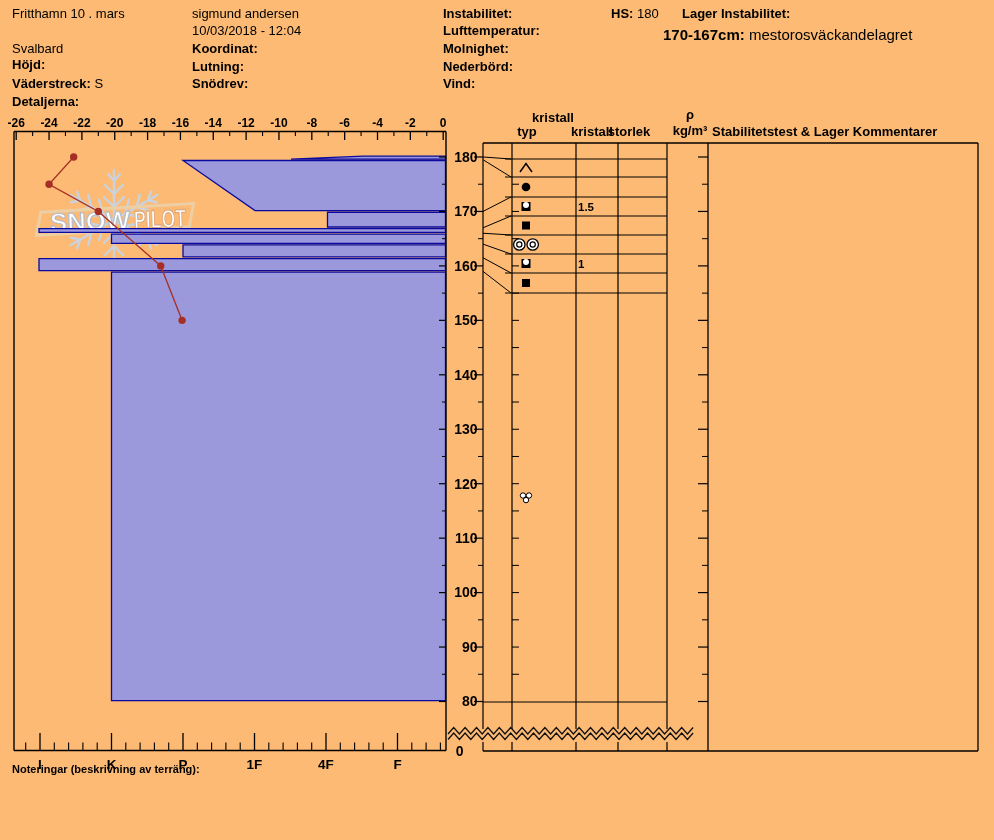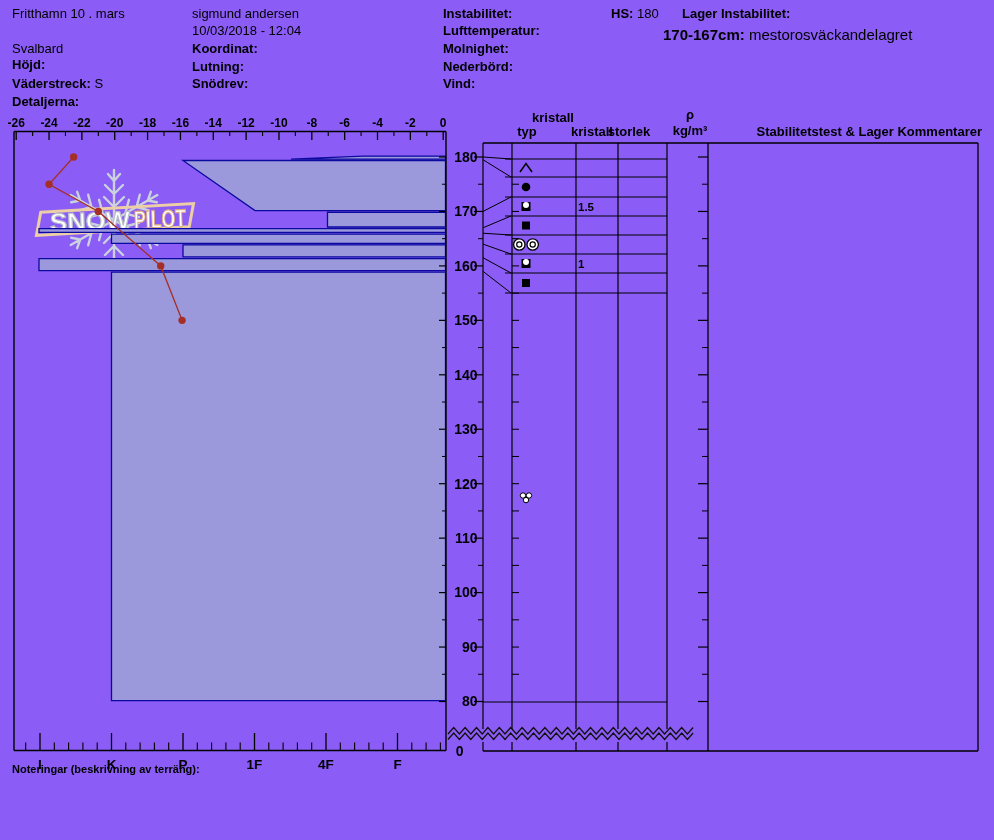--- a/index.html
+++ b/index.html
@@ -1,16 +1,16 @@
 <!DOCTYPE html>
 <html><head>
 <meta charset="utf-8">
 <style>
   html,body{margin:0;padding:0;background:#fff}
-  .page{position:relative;width:994px;height:840px;background:#8b5cf6;overflow:hidden;
+  .page{position:relative;width:994px;height:840px;background:#fdba74;overflow:hidden;
         font-family:"Liberation Sans",sans-serif;color:#000}
   .f{position:absolute;font-size:13px;white-space:nowrap}
   .f b{font-weight:bold}
   .small{font-size:15px}
   .colhdr{position:absolute;font-size:13px;font-weight:bold;white-space:nowrap;text-align:center}
   svg{position:absolute;left:0;top:0}
   .foot{position:absolute;font-size:11px;font-weight:bold}
 </style>
 </head>
 <body>
@@ -38,21 +38,21 @@
   <div class="f" style="left:611px;top:6px"><b>HS:</b> <span>180</span></div>
   <div class="f" style="left:682px;top:6px"><b>Lager Instabilitet:</b></div>
   <div class="f small" style="left:663px;top:26px"><b>170-167cm:</b> <span>mestorosväckandelagret</span></div>
 
   <div class="colhdr" style="left:528px;top:110px;width:50px">kristall</div>
   <div class="colhdr" style="left:502px;top:124px;width:50px">typ</div>
   <div class="colhdr" style="left:567px;top:124px;width:50px">kristall</div>
   <div class="colhdr" style="left:604px;top:124px;width:50px">storlek</div>
   <div class="colhdr" style="left:665px;top:107px;width:50px">ρ</div>
   <div class="colhdr" style="left:665px;top:123px;width:50px">kg/m³</div>
-  <div class="colhdr" style="left:712px;top:124px;width:270px;text-align:right">Stabilitetstest &amp; Lager Kommentarer</div>
+  <div class="colhdr" style="left:712px;top:124px;width:270px;text-align:left">Stabilitetstest &amp; Lager Kommentarer</div>
 
   <div class="foot" style="left:12px;top:763px">Noteringar (beskrivning av terräng):</div>
 
   <svg id="chart" width="994" height="840">
     <defs>
       <g id="wm-arm">
         <path d="M0,3 L0,-50 M0,-13 L-10,-23 M0,-13 L10,-23 M0,-26 L-9,-35 M0,-26 L9,-35 M0,-39 L-6,-46 M0,-39 L6,-46"></path>
       </g>
     </defs>
 

